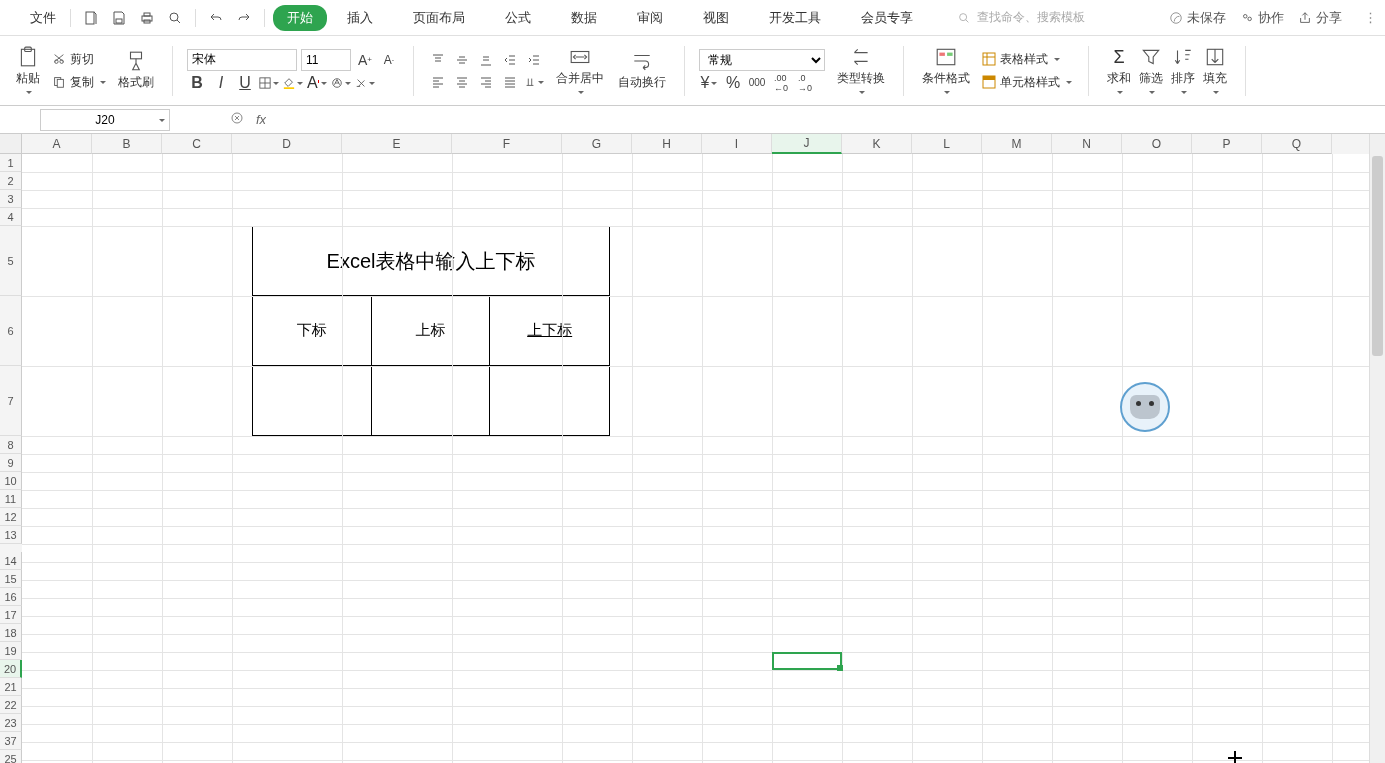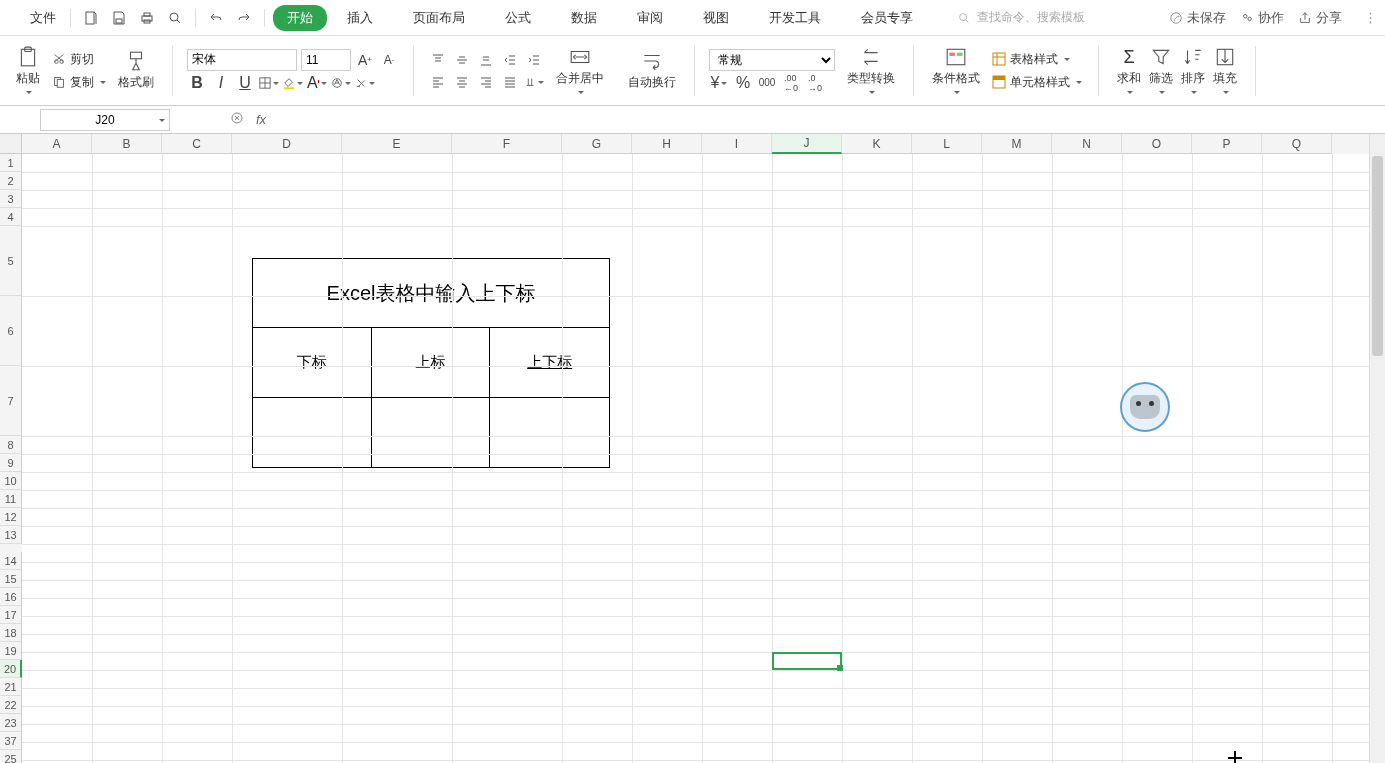--- a/index.html
+++ b/index.html
@@ -48,21 +48,21 @@
 .col-headers .ch.active { background: #e8f5ec; border-bottom: 2px solid #2ea44f; }
 .row-headers { position: absolute; left: 0; top: 20px; width: 22px; bottom: 0; background: #f4f4f4; z-index: 2; }
 .row-headers .rh { border-bottom: 1px solid #ddd; border-right: 1px solid #ccc; font-size: 11px; color: #555; display: flex; align-items: center; justify-content: center; height: 18px; }
 .row-headers .rh.active { background: #e8f5ec; border-right: 2px solid #2ea44f; }
 .cells { position: absolute; left: 22px; top: 20px; right: 16px; bottom: 0; }
 .cell-grid { position: relative; width: 100%; height: 100%; }
 .gl-v { position: absolute; top: 0; bottom: 0; width: 1px; background: #e4e4e4; }
 .gl-h { position: absolute; left: 0; right: 0; height: 1px; background: #e4e4e4; }
 
 
-.tbl { position: absolute; border: 1.5px solid #000; display: flex; flex-direction: column; font-family: SimSun, serif; margin-top: 32px; }
+.tbl { position: absolute; border: 1.5px solid #000; display: flex; flex-direction: column; font-family: SimSun, serif; }
 .tbl .thead { border-bottom: 1.5px solid #000; display: flex; align-items: center; justify-content: center; font-size: 20px; padding: 0 10px; }
 .tbl .trow { display: flex; border-bottom: 1.5px solid #000; }
 .tbl .trow:last-child { border-bottom: none; }
 .tbl .tcell { border-right: 1.5px solid #000; display: flex; align-items: center; justify-content: center; font-size: 15px; }
 .tbl .tcell:last-child { border-right: none; }
 
 
 .active-cell { position: absolute; border: 2px solid #2ea44f; pointer-events: none; z-index: 4; }
 .active-cell::after { content: ""; position: absolute; right: -3px; bottom: -3px; width: 6px; height: 6px; background: #2ea44f; }
 
@@ -327,21 +327,21 @@
     </div>
     <div class="big-btn dd" style="margin-left:8px;">
       <div class="ico">
           <svg viewBox="0 0 20 20">
             <rect x="2" y="5" width="16" height="10" stroke="#555" fill="none"></rect>
             <path d="M6 10h8M6 8l-2 2 2 2M14 8l2 2-2 2" stroke="#555" fill="none"></path>
           </svg>
         </div>
       <span>合并居中</span>
     </div>
-    <div class="big-btn" style="margin-left:16px;">
+    <div class="big-btn" style="margin-left:6px;">
       <div class="ico">
           <svg viewBox="0 0 20 20">
             <path d="M3 5h14M3 10h10a3 3 0 010 6h-2m0 0l2-2m-2 2l2 2" stroke="#555" fill="none"></path>
           </svg>
         </div>
       <span>自动换行</span>
     </div>
   </div>
   <div class="vsep"></div>
 

